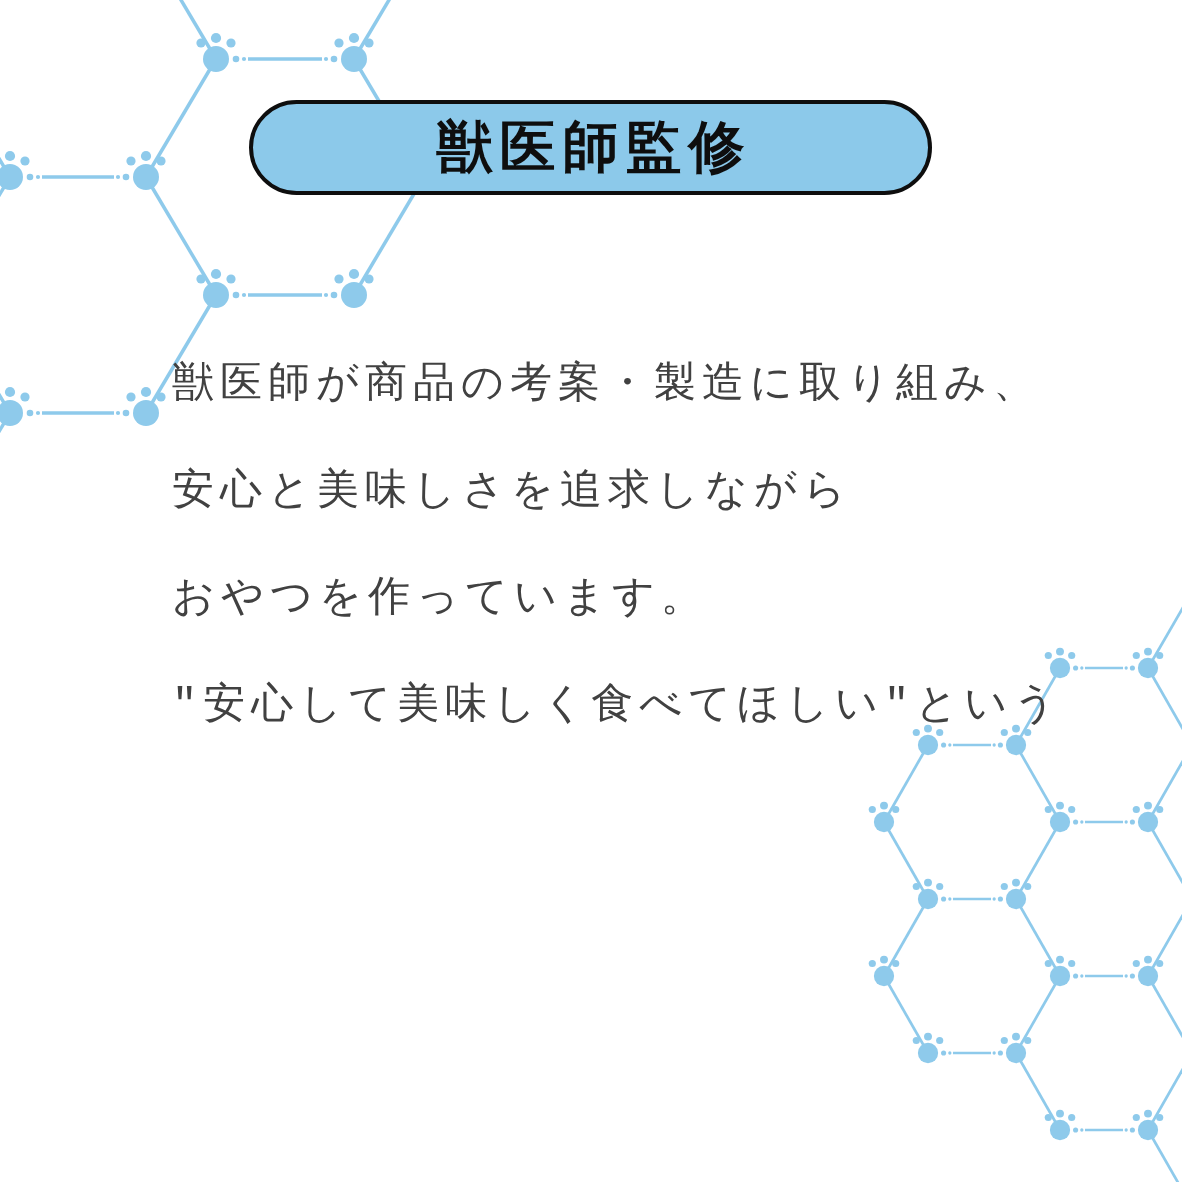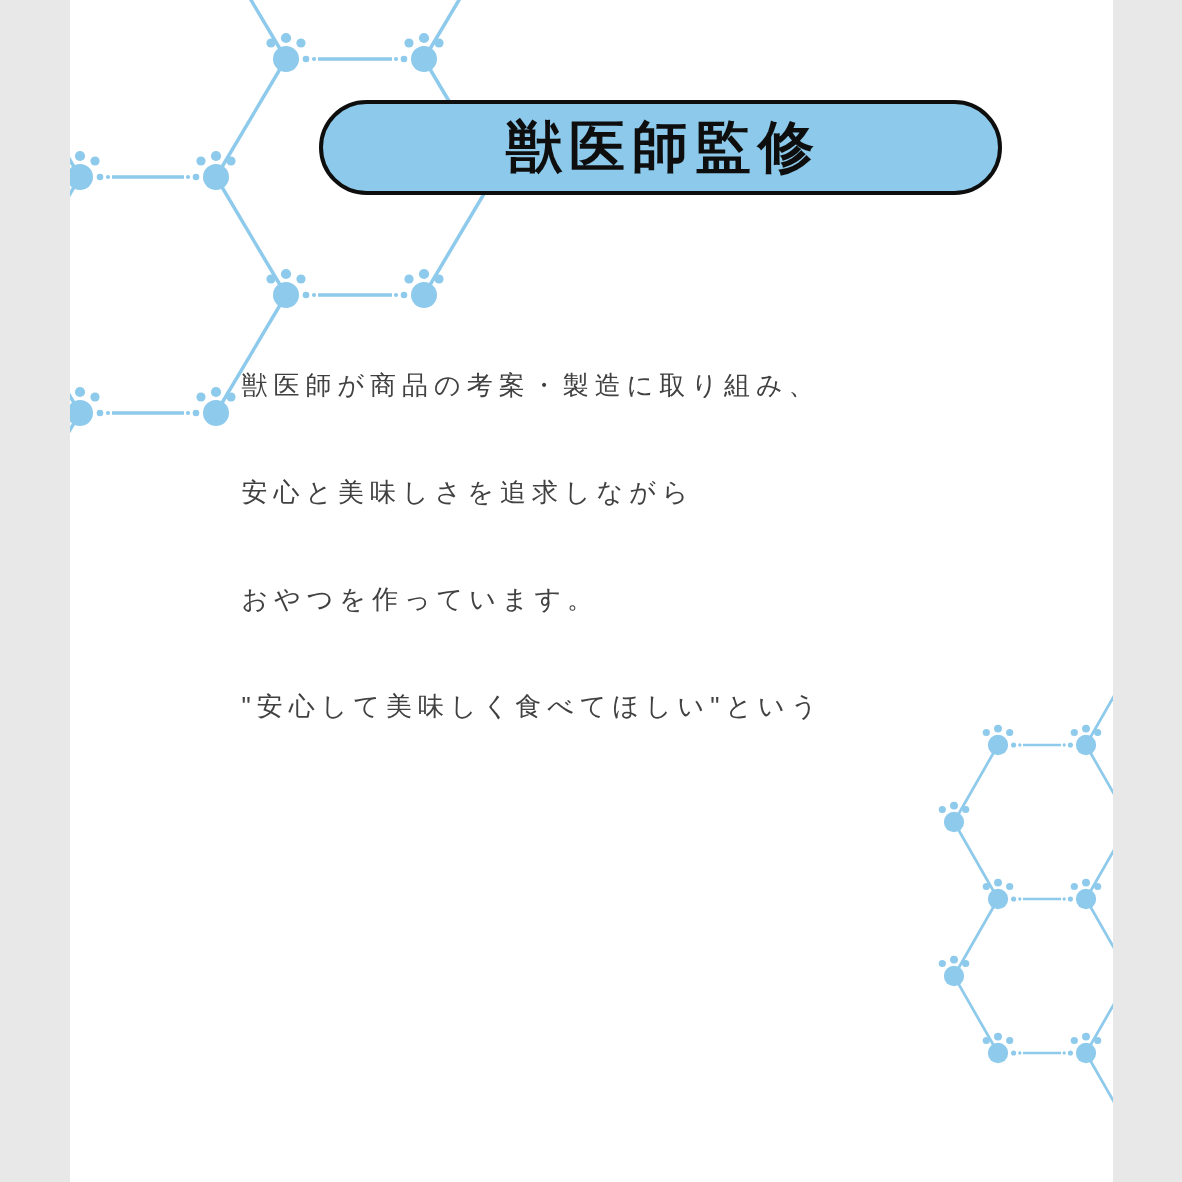--- a/index.html
+++ b/index.html
@@ -1,21 +1,21 @@
 <!DOCTYPE html>
 <html style="--bg: #ffffff; --badge-fill: #8cc9ea; --badge-border: #0e0e0e; --badge-text: #0e0e0e; --body-text: #414141;"><head>
 <meta charset="utf-8">
 <style>
   html,body{margin:0;padding:0;background:#e8e8e8;}
   .canvas{
     position:relative;
-    width:1043px;height:1182px;
+    width:1182px;height:1182px;
     background:var(--bg,#ffffff);
     overflow:hidden;
-    font-family:Liberation Sans, sans-serif;
+    font-family:Liberation Mono, monospace;
     margin:0 auto;
   }
   .pattern-svg{
     position:absolute;left:0;top:0;width:1182px;height:1182px;
     z-index:1;
   }
   .badge{
     position:absolute;
     left:249px;top:100px;
     width:683px;height:95px;
@@ -35,21 +35,21 @@
     white-space:nowrap;
   }
   .body-text{
     position:absolute;
     left:172px;top:332px;
     z-index:2;
   }
   .body-line{
     height:107px;
     line-height:107px;
-    font-size:26px;
+    font-size:42px;
     font-weight:300;
     letter-spacing:6px;
     color:var(--body-text,#414141);
     white-space:nowrap;
   }
 </style>
 </head>
 <body>
 
 <div class="canvas">

